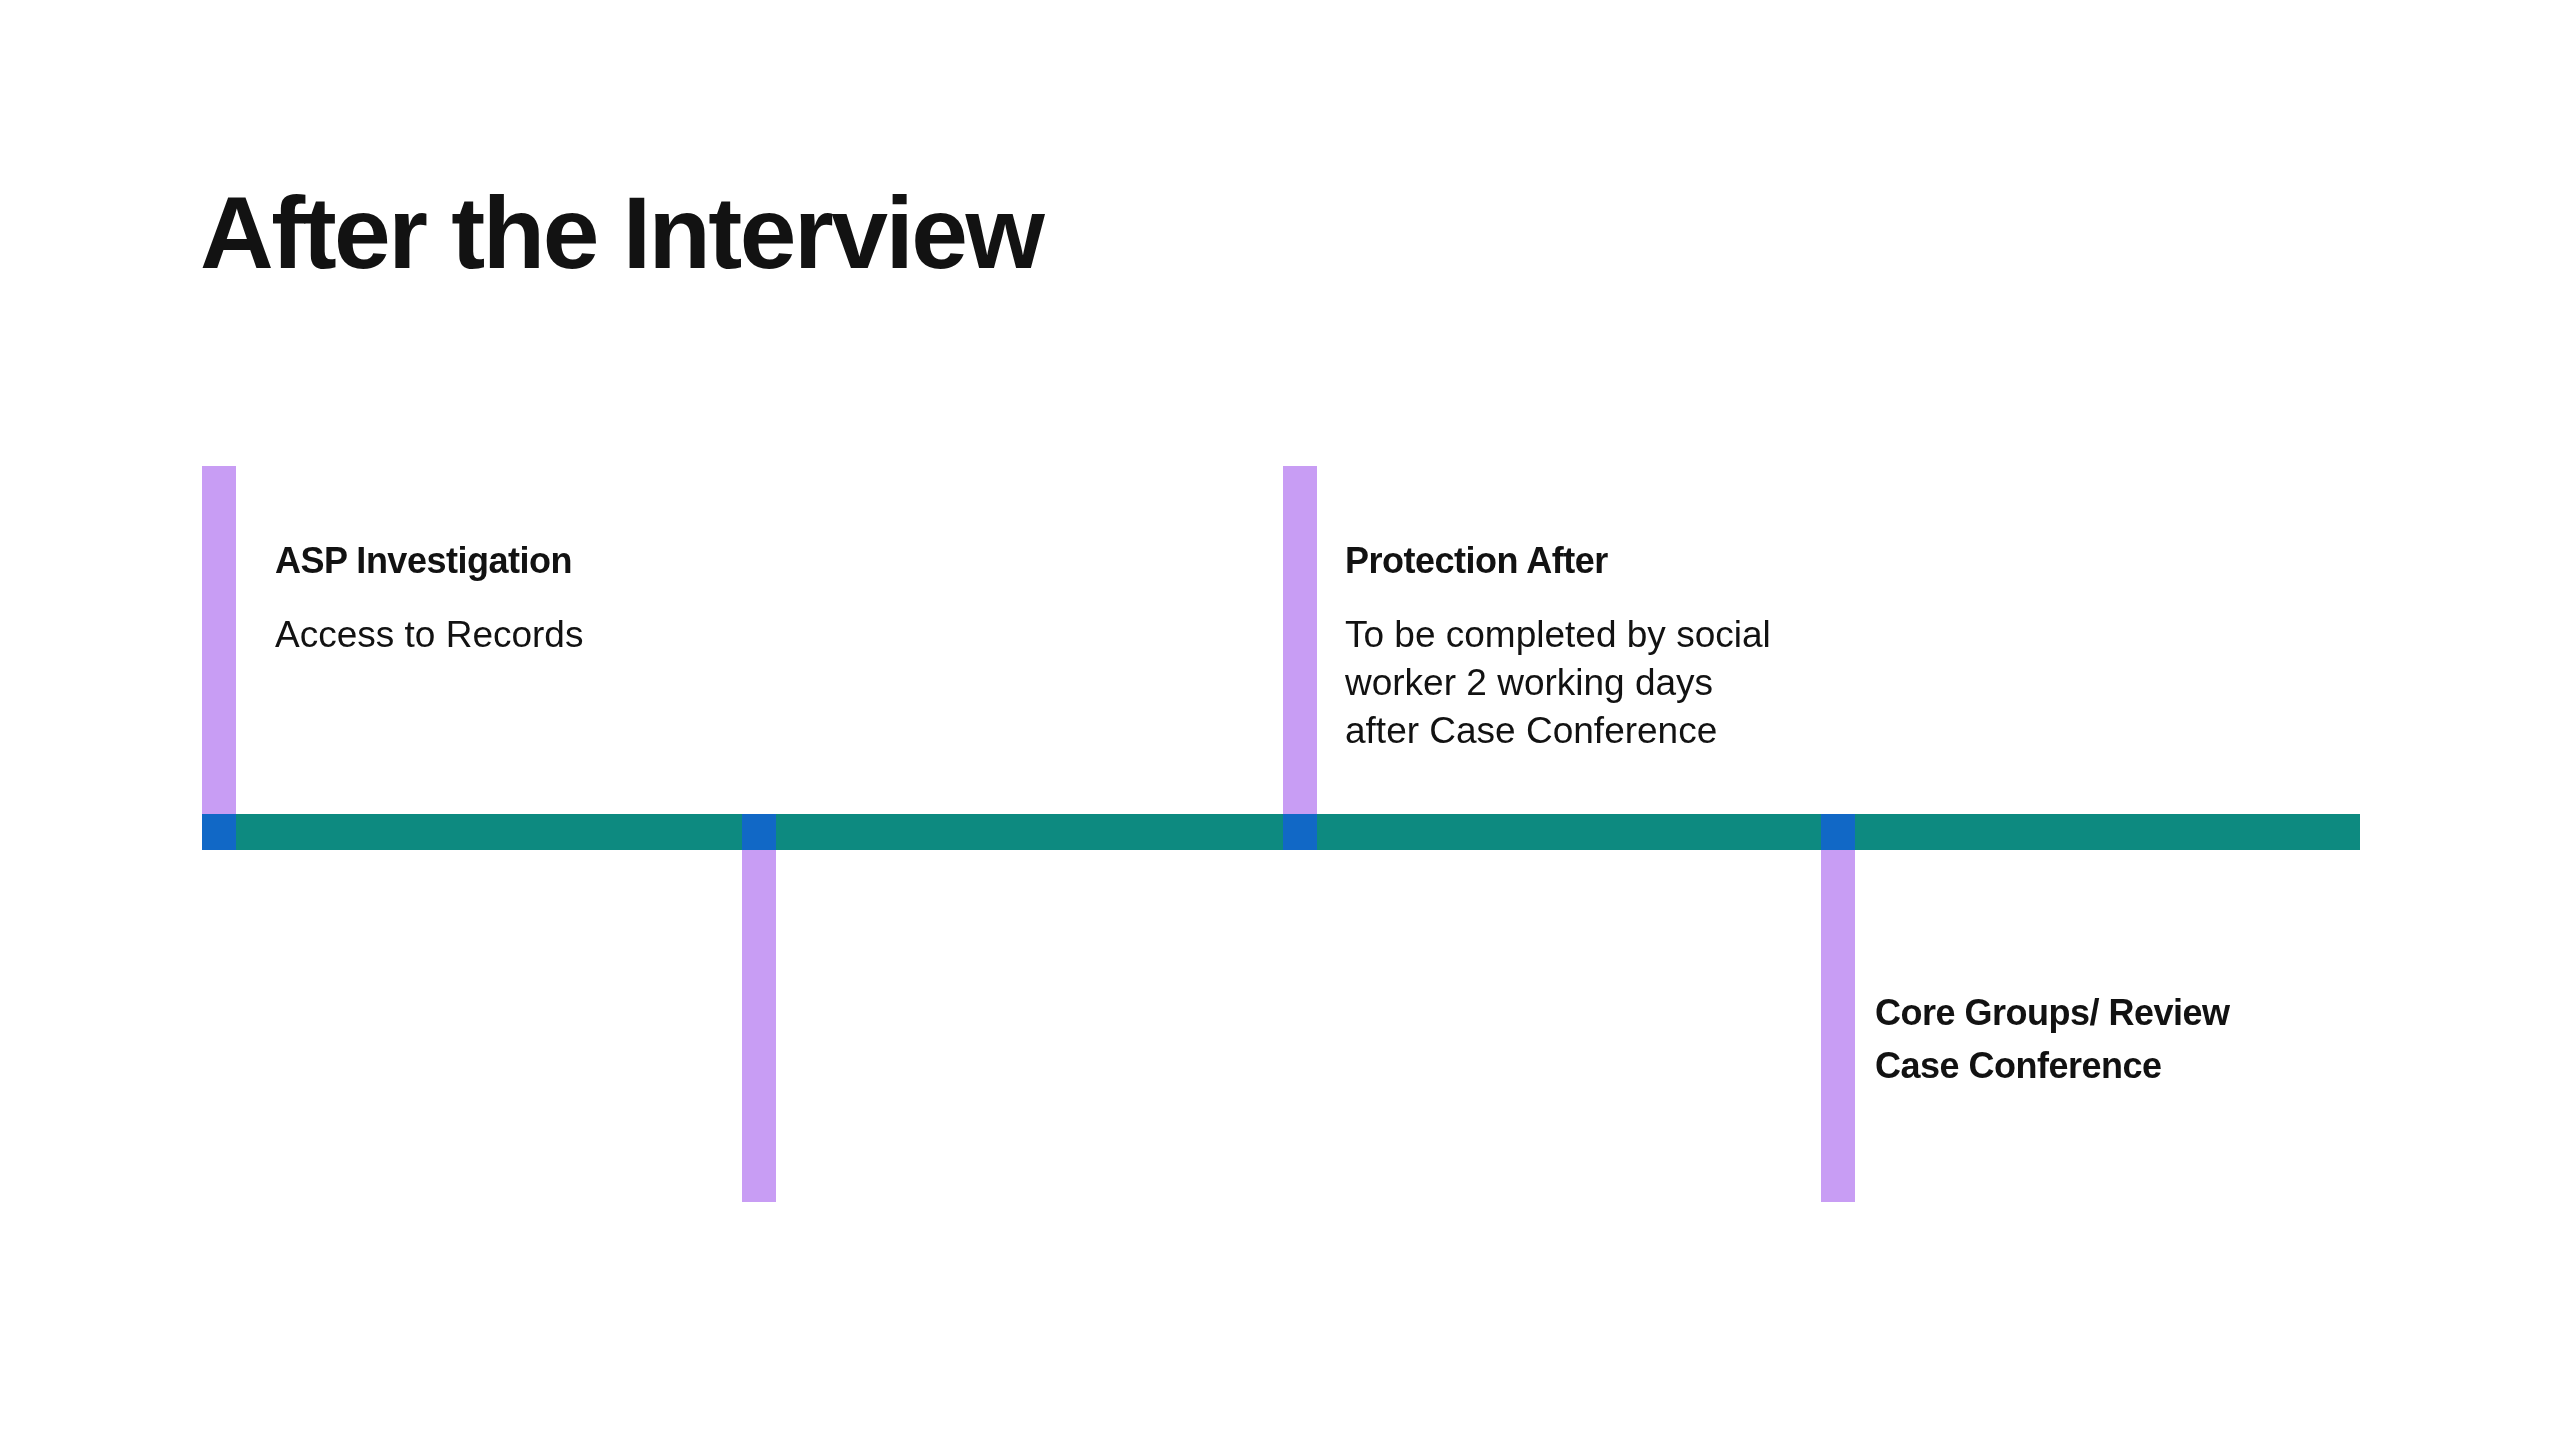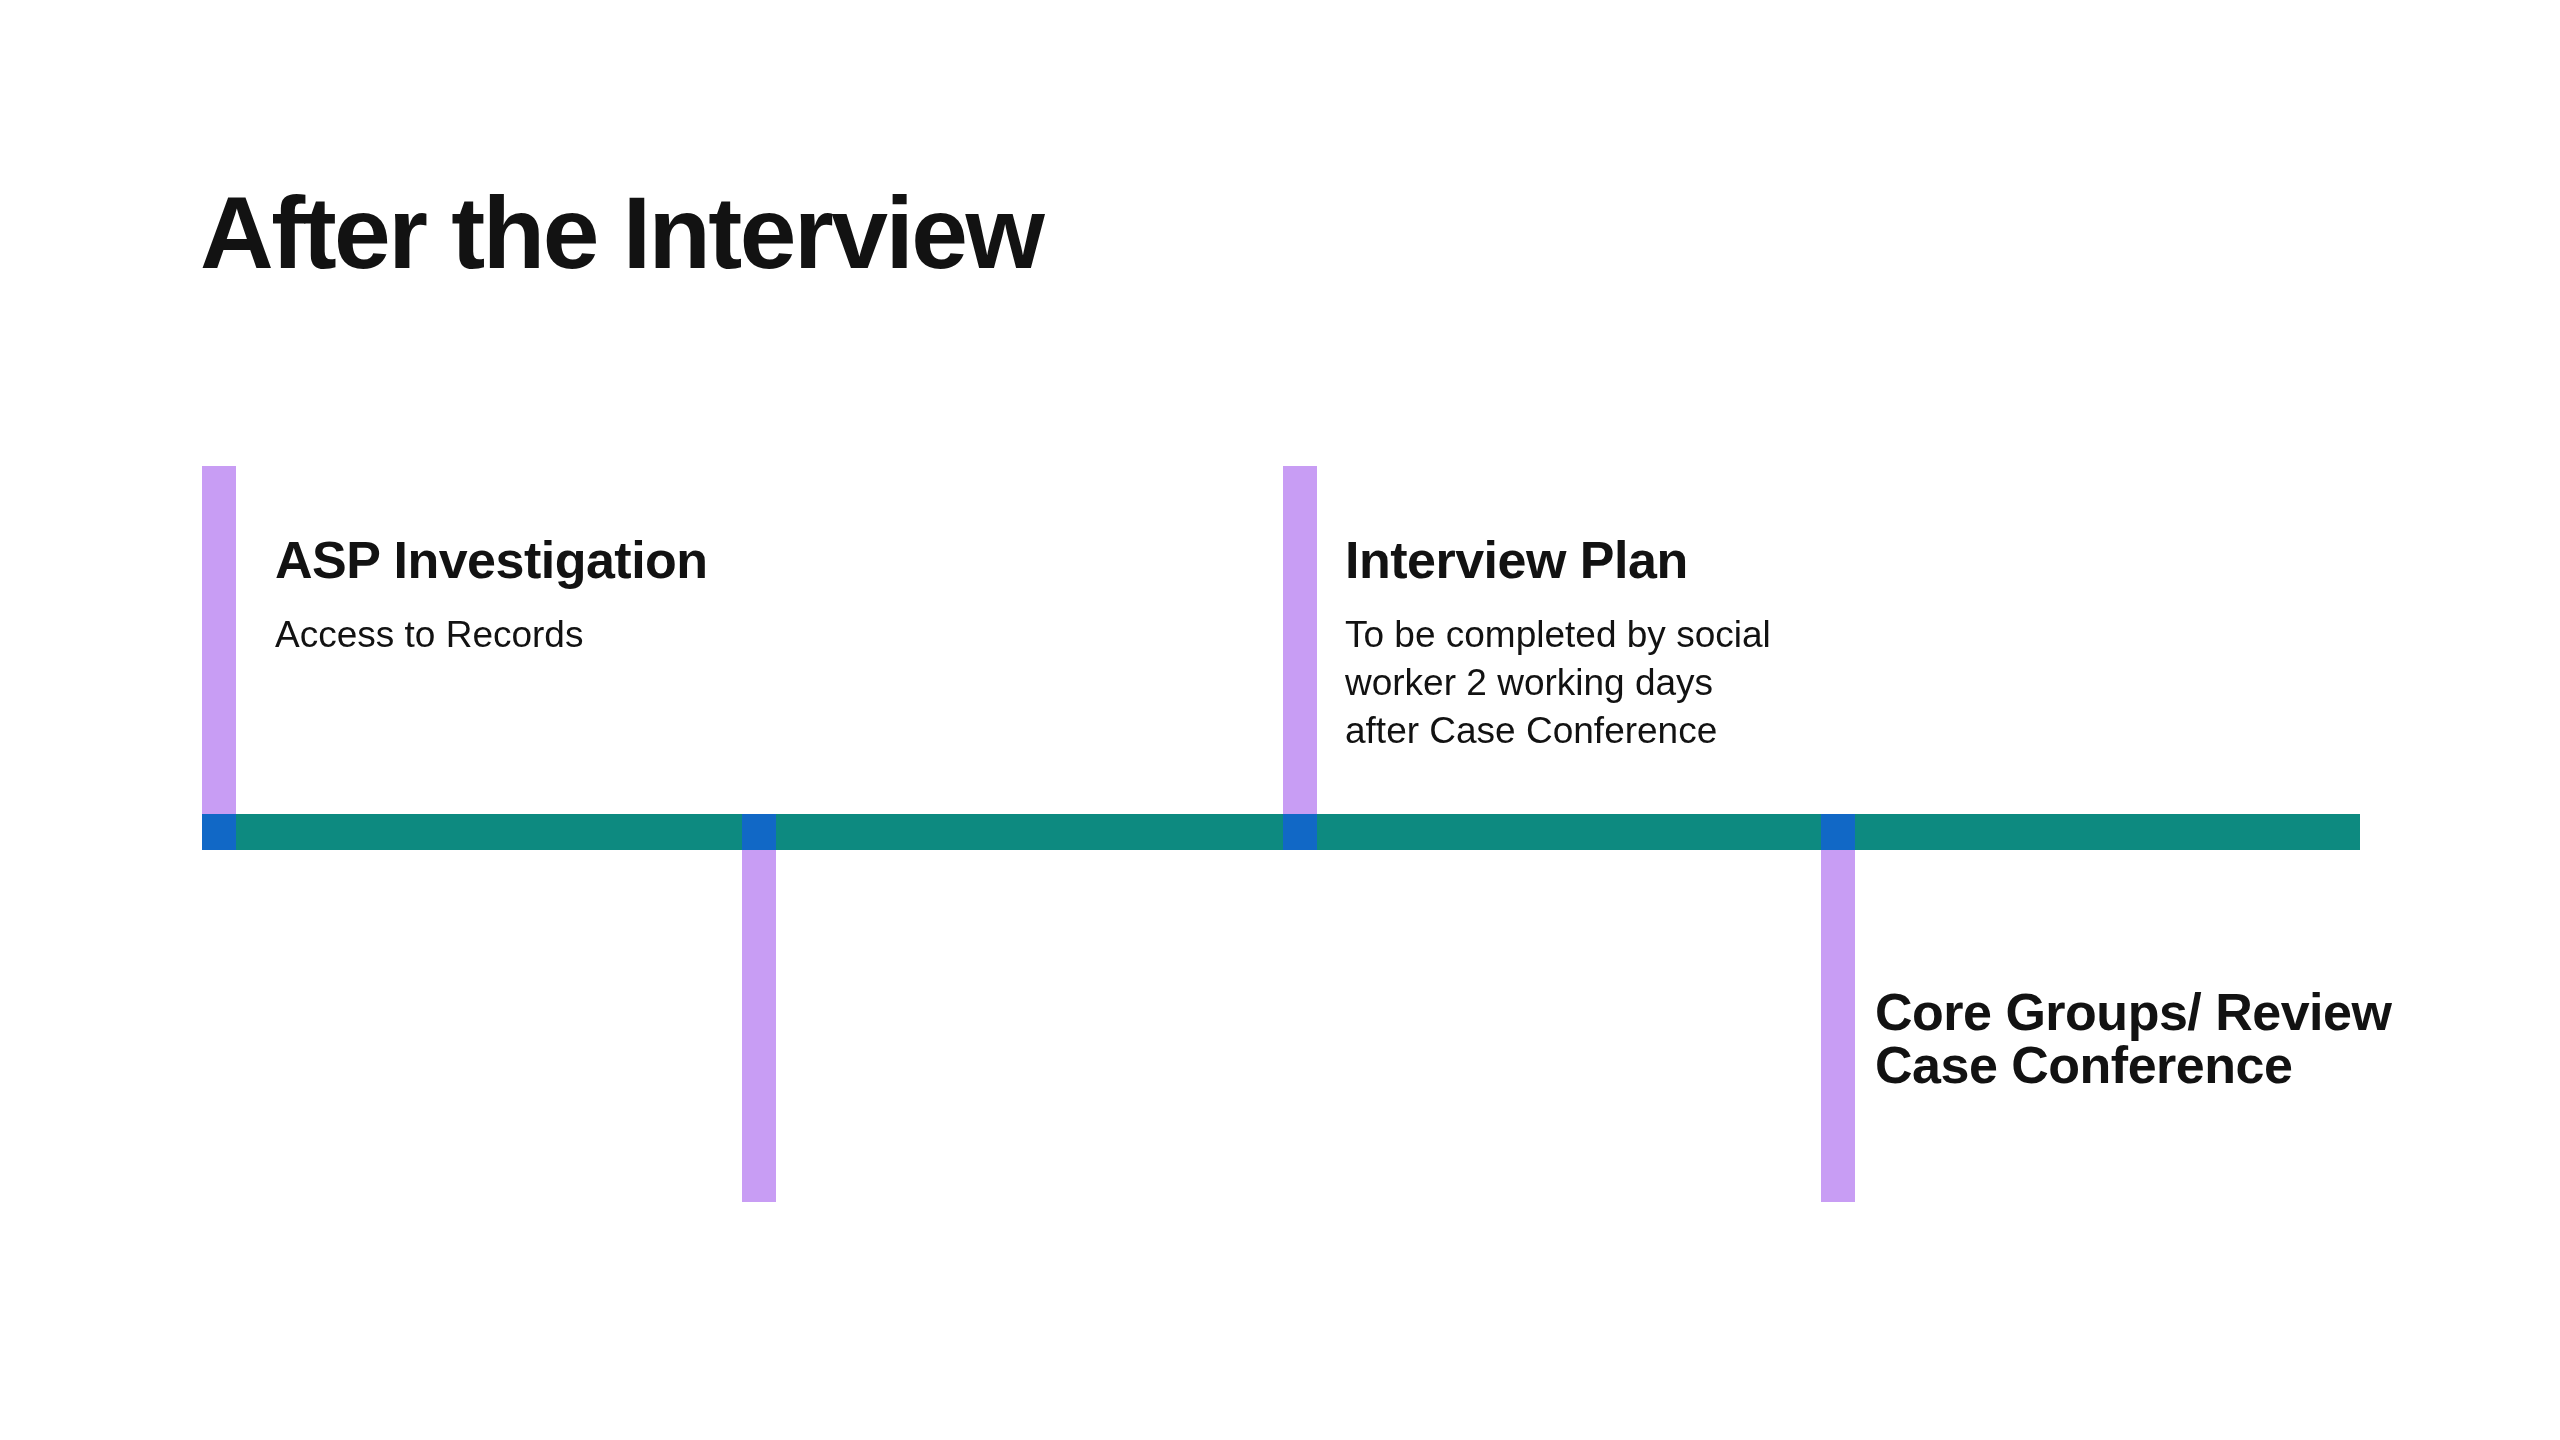--- a/index.html
+++ b/index.html
@@ -58,21 +58,21 @@
     height:36px;
     background:var(--blue);
   }
   .event-text{position:absolute;}
   .t1{left:275px;top:534px;}
   .t2{left:818px;top:986px;}
   .t3{left:1345px;top:534px;}
   .t4{left:1875px;top:986px;}
   .event-title{
     margin:0;
-    font-size:52px;
+    font-size:36px;
     line-height:53px;
     font-weight:bold;
     letter-spacing:-0.5px;
     white-space:pre-line;
     color:var(--ink);
   }
   .event-para{
     margin:24px 0 0 0;
     font-size:37px;
     line-height:48px;
@@ -97,21 +97,21 @@
     <div class="event-title">ASP Investigation</div>
     <p class="event-para">Access to Records</p>
   </div>
 
   <div class="marker below m2"></div>
   <div class="node m2"></div>
 
   <div class="marker above m3"></div>
   <div class="node m3"></div>
   <div class="event-text t3">
-    <div class="event-title">Interview Plan</div>
+    <div class="event-title">Protection After</div>
     <p class="event-para">To be completed by social
 worker 2 working days
 after Case Conference</p>
   </div>
 
   <div class="marker below m4"></div>
   <div class="node m4"></div>
   <div class="event-text t4">
     <div class="event-title">Core Groups/ Review
 Case Conference</div>

